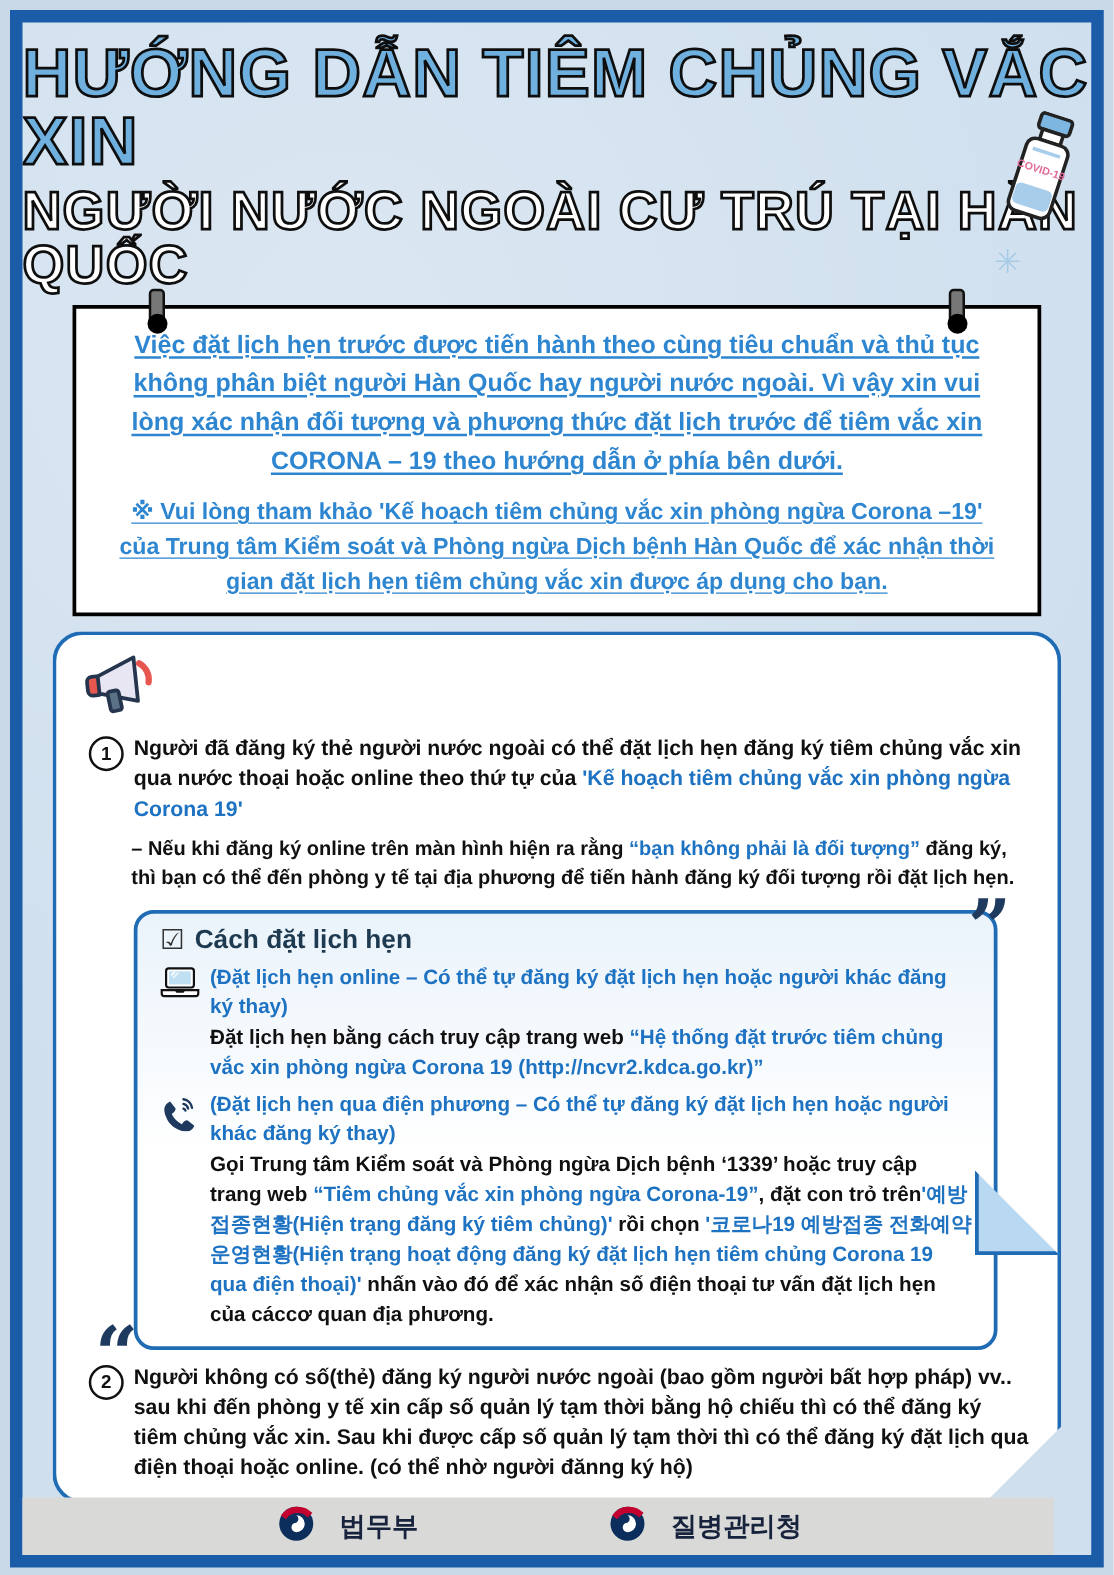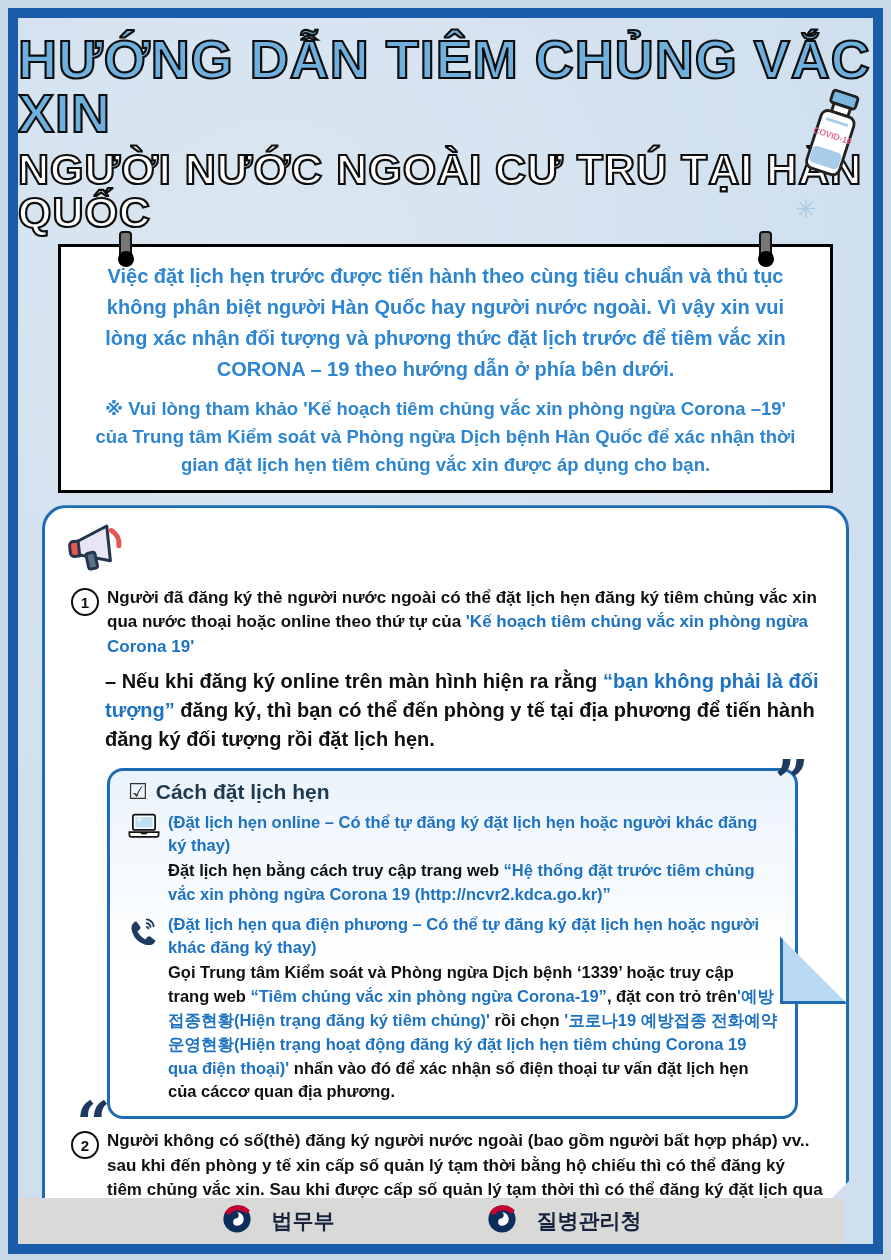--- a/index.html
+++ b/index.html
@@ -13,21 +13,21 @@
   
   .title-wrap{position:relative;padding-top:14px;line-height:1.0;}
   .t-line{font-weight:800;letter-spacing:1px;-webkit-text-stroke:2.2px #0e0e0e;}
   .t-blue{font-size:54px;color:#6fb0de;}
   .t-white{font-size:43px;color:#ffffff;margin-top:8px;}
   .vial{position:absolute;right:14px;top:72px;transform:rotate(18deg);}
   .deco-virus{position:absolute;right:56px;top:178px;color:#9ec6e4;font-size:26px;opacity:.8;}
   
   .notice{position:relative;margin:10px 40px 0 40px;background:#fff;border:3px solid #000;
           padding:14px 26px 12px 26px;text-align:center;}
-  .notice p{margin:0 0 10px 0;color:#2e86d0;font-weight:700;
+  .notice p{margin:0 0 10px 0;color:#2e86d0;font-weight:700;text-decoration:underline;
             text-underline-offset:3px;}
   .notice .n-main{font-size:20px;line-height:1.55;}
   .notice .n-ref{font-size:18.5px;line-height:1.5;margin-bottom:0;font-weight:600;}
   .pin{position:absolute;top:-16px;width:9px;height:30px;background:#777;border:2px solid #111;
        border-radius:4px;}
   .pin::after{content:"";position:absolute;left:50%;bottom:-4px;transform:translateX(-50%);
        width:16px;height:16px;background:#000;border-radius:50%;}
   .pin-left{left:58px;} .pin-right{right:58px;}
   
   .main-box{position:relative;margin:12px 24px 0 24px;background:#fff;border:3px solid #1f6cb5;
@@ -37,21 +37,21 @@
             background:#b9d8f1;border:3px solid #1f6cb5;
             clip-path:polygon(0 0,0 100%,100% 100%);}
   .sec-head{display:flex;align-items:center;gap:10px;margin:4px 0 8px -4px;}
   .sec-head-text{font-size:27px;font-weight:800;color:#1e3a50;}
   .item{display:flex;gap:8px;margin-top:8px;}
   .num-circle{flex:0 0 auto;width:24px;height:24px;border:2.2px solid #111;border-radius:50%;
               display:flex;align-items:center;justify-content:center;font-size:15px;font-weight:800;
               color:#111;margin-top:2px;}
   .item-text{font-size:17px;font-weight:700;color:#101010;line-height:1.42;}
   .blue{color:#1d72c2;}
-  .dash-note{margin:8px 0 0 34px;font-size:20px;font-weight:700;line-height:1.45;color:#101010;}
+  .dash-note{margin:8px 0 0 34px;font-size:16px;font-weight:700;line-height:1.45;color:#101010;}
   
   .booking{position:relative;margin:14px 26px 10px 36px;border:3px solid #1f6cb5;border-radius:16px;
            background:linear-gradient(#eaf3fb, #ffffff 55%);padding:8px 16px 12px 18px;}
   .quote{position:absolute;font-family:"DejaVu Serif",serif;font-weight:700;color:#1e3a5f;
          font-size:60px;line-height:.5;}
   .q-tr{right:-14px;top:-4px;}
   .q-bl{left:-34px;bottom:-22px;}
   .bk-head{display:flex;align-items:center;gap:8px;font-size:21px;font-weight:800;color:#1e3a50;}
   .bk-check{font-size:22px;color:#333;font-weight:400;}
   .bk-row{position:relative;padding-left:40px;margin-top:6px;}

